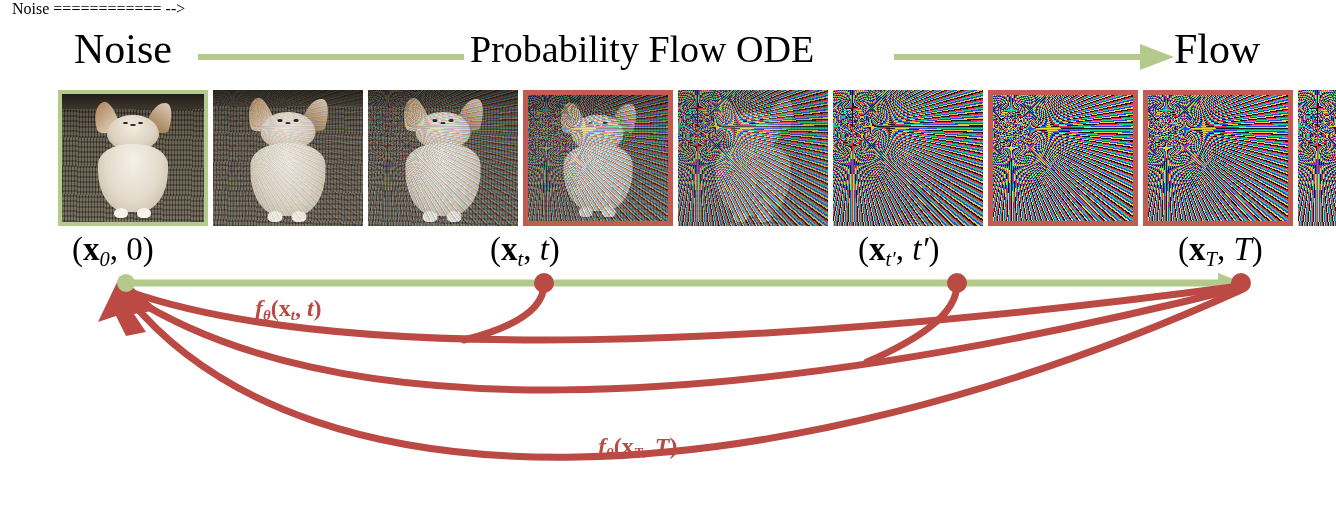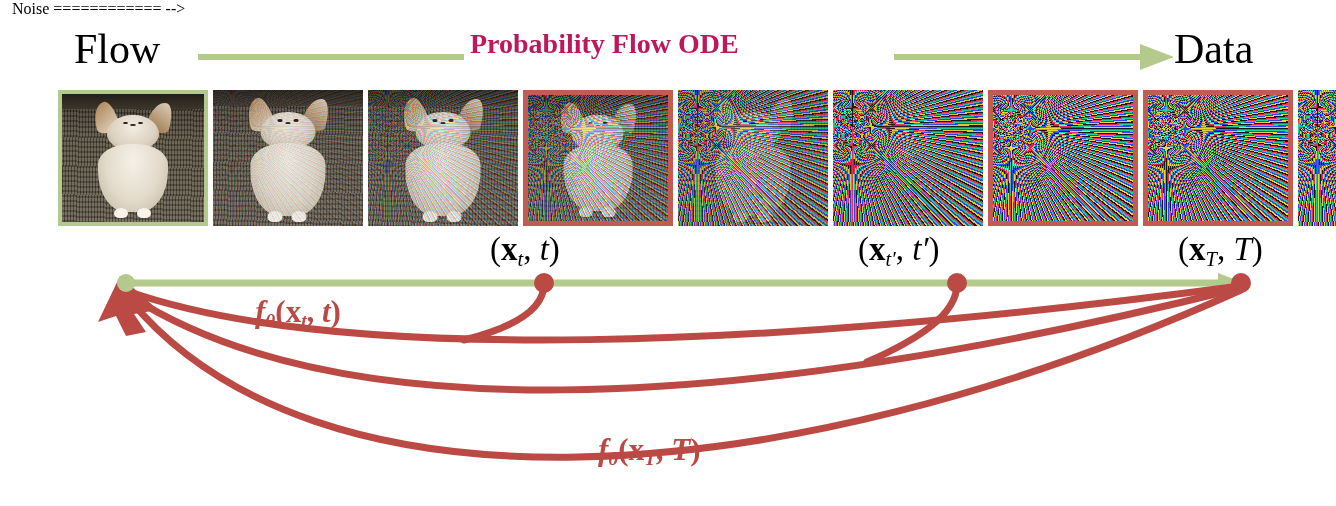--- a/index.html
+++ b/index.html
@@ -33,25 +33,24 @@
     color: #000000;
   }
   #label-data   { left: 62px;  top: 28px; }
   #label-noise  { left: 1162px; top: 28px; }
 
   #label-pfode {
     position: absolute;
     left: 458px;
     top: 30px;
     font-family: "Liberation Serif", serif;
-    font-size: 28px;
+    font-size: 38px;
     line-height: 1;
     white-space: nowrap;
-    color: #be185d;
-    font-weight: bold;
+    color: #000000;
   }
 
   
   #filmstrip {
     position: absolute;
     left: 46px;
     top: 90px;
     width: 1244px;
     height: 136px;
   }
@@ -184,21 +183,21 @@
     left: 0;
     top: 270px;
     width: 1336px;
     height: 236px;
   }
 
   
   .flabel {
     position: absolute;
     font-family: "Liberation Serif", serif;
-    font-size: 31px;
+    font-size: 24px;
     line-height: 1;
     color: #bb4a45;
     white-space: nowrap;
     font-weight: bold;
   }
   .flabel .fsym { font-style: italic; }
   .flabel .bx   { font-weight: bold; font-style: normal; }
   .flabel sub   { font-size: .62em; font-style: italic; vertical-align: -0.28em; }
   #flabel-t  { left: 243px; top: 296px; }
   #flabel-tp { left: 470px; top: 351px; }
@@ -209,25 +208,25 @@
 
 <div id="stage">
 
    Noise ============ --&gt;
   <svg id="top-arrow" width="1336" height="90" style="position:absolute;left:0;top:0;">
     <line x1="186" y1="57" x2="452" y2="57" stroke="#b4c98c" stroke-width="6"></line>
     <line x1="882" y1="57" x2="1143" y2="57" stroke="#b4c98c" stroke-width="6"></line>
     <polygon points="1128,44 1162,57 1128,70" fill="#b4c98c"></polygon>
   </svg>
 
-  <div class="top-label" id="label-data">Flow</div>
+  <div class="top-label" id="label-data">Noise</div>
 
   <div id="label-pfode">Probability Flow ODE</div>
 
-  <div class="top-label" id="label-noise">Data</div>
+  <div class="top-label" id="label-noise">Flow</div>
 
   
   <div id="filmstrip">
 
     <div class="frame bordered-green" style="left:0px;">
       <div class="pic">
         <div class="scene">
           <div class="carpet"></div>
             <div class="carpet-dark-top"></div>
           <div class="dog">
@@ -363,20 +362,23 @@
     <div class="frame" style="left:1240px;width:150px;overflow:hidden;">
       <div class="pic">
         <div class="scene">
             <div class="pure-noise"></div>
           </div>
       </div>
     </div>
   </div>
 
   
+  <div class="pair-label" style="left:60px;" id="label-x0">
+    <span>(</span><span class="mathvar">x</span><sub>0</sub><span>, </span><span>0</span><span>)</span>
+  </div>
 
   <div class="pair-label" style="left:478px;" id="label-xt">
     <span>(</span><span class="mathvar">x</span><sub>t</sub><span>, </span><span class="it">t</span><span>)</span>
   </div>
 
   <div class="pair-label" style="left:846px;" id="label-xtp">
     <span>(</span><span class="mathvar">x</span><sub>t′</sub><span>, </span><span class="it">t′</span><span>)</span>
   </div>
 
   <div class="pair-label" style="left:1166px;" id="label-xT">

